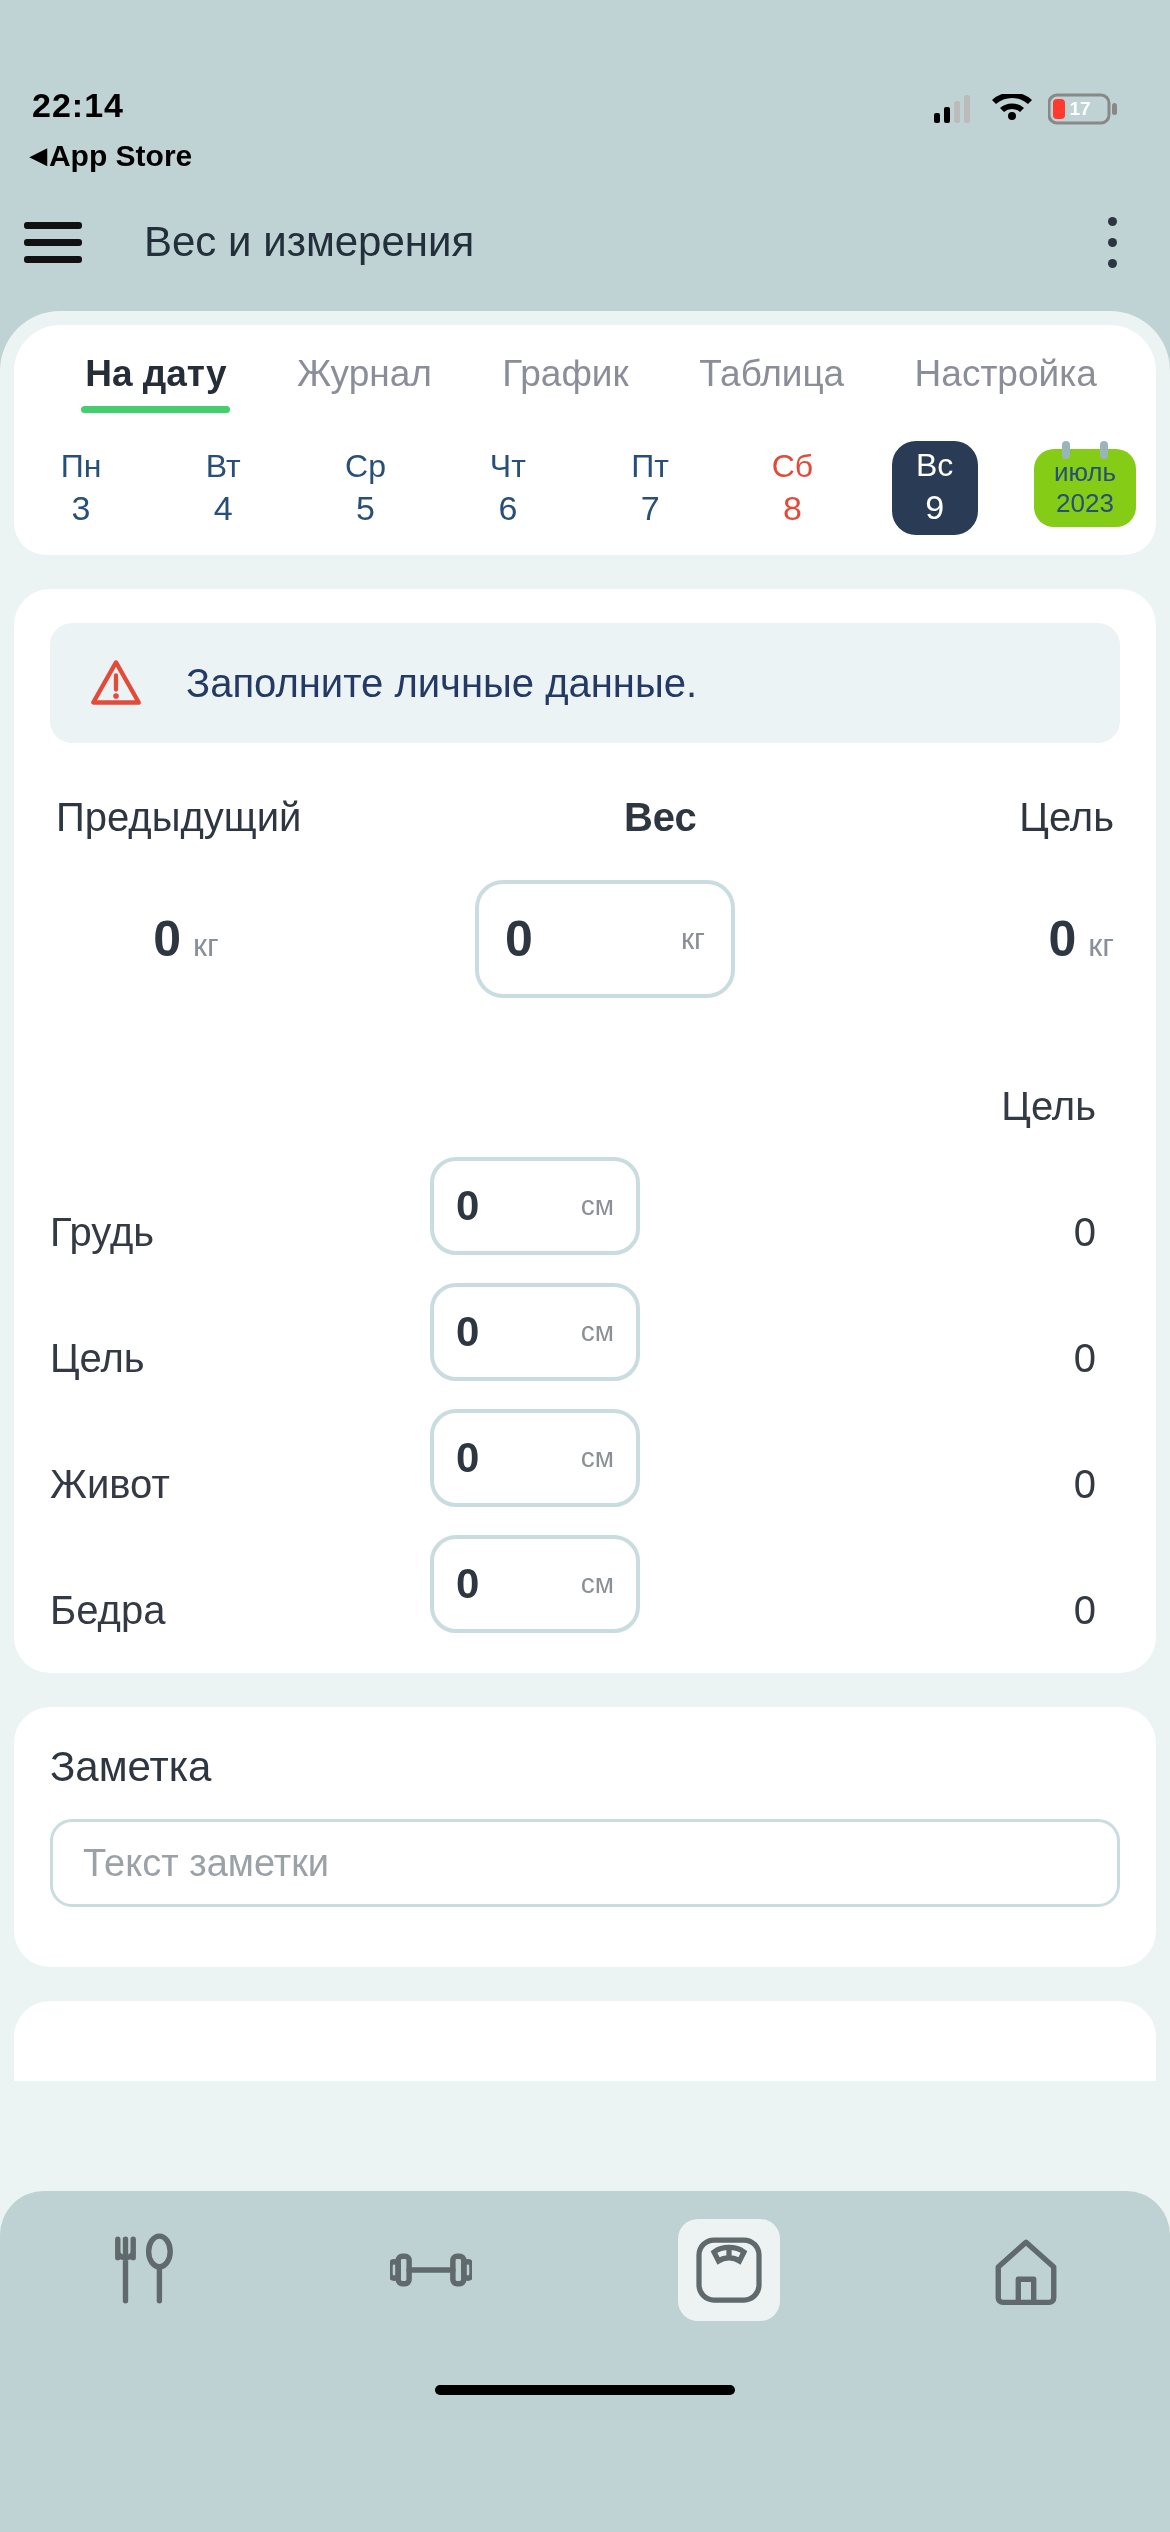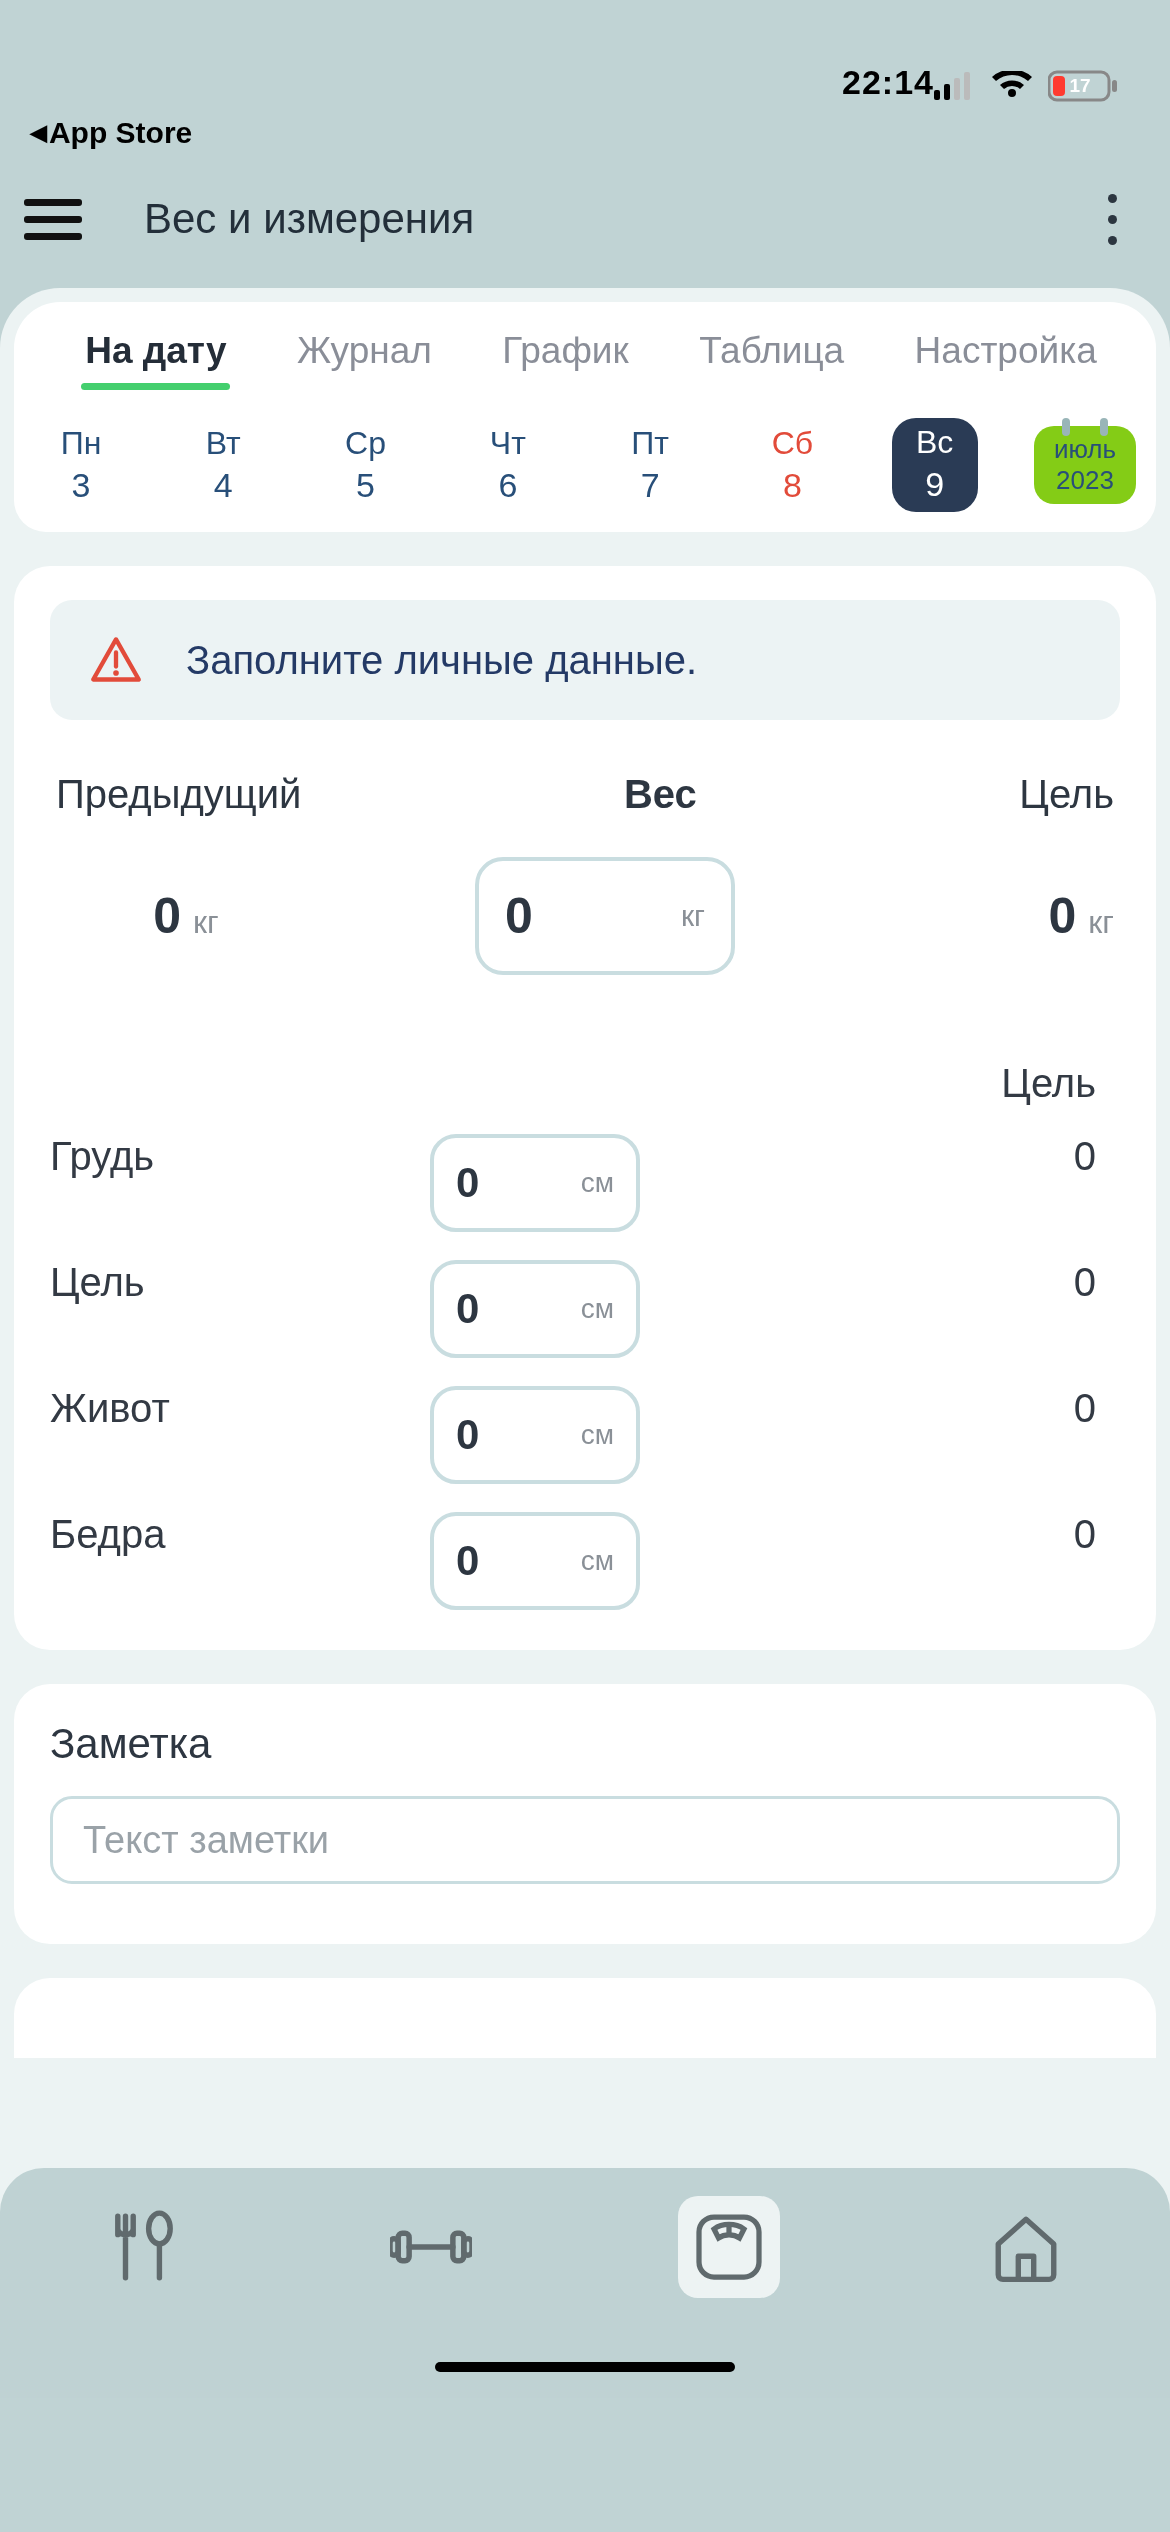--- a/index.html
+++ b/index.html
@@ -1,19 +1,19 @@
 <!DOCTYPE html>
 <html><head>
 <meta charset="utf-8">
 <style>
   * { box-sizing: border-box; margin: 0; padding: 0; font-family: -apple-system, Helvetica, Arial, sans-serif; }
   html, body { width: 1170px; height: 2532px; background: #c0d3d4; overflow: hidden; }
 
   
-  .status-bar { height: 110px; display: flex; justify-content: flex-end; align-items: flex-end; padding: 0 50px 8px 32px; }
+  .status-bar { height: 110px; display: flex; justify-content: space-between; align-items: flex-end; padding: 0 50px 8px 32px; margin-top: 23px; }
   .status-left { font-size: 34px; font-weight: 700; letter-spacing: 1px; }
   .status-right { display: flex; align-items: center; gap: 14px; }
 
   .back-appstore { padding: 6px 30px 18px 30px; font-size: 30px; font-weight: 600; color: #000; display: flex; align-items: center; gap: 2px; }
   .back-appstore .tri { font-size: 22px; }
 
   
   .app-header { display: flex; align-items: center; padding: 16px 24px 34px 24px; gap: 46px; }
   .burger { width: 62px; height: 48px; display: flex; flex-direction: column; justify-content: center; gap: 10px; }
   .burger span { height: 7px; background: #111; border-radius: 3px; width: 58px; }
@@ -58,21 +58,21 @@
   .weight-row-val { display: flex; justify-content: space-between; align-items: center; margin-top: 40px; padding: 0 6px;}
   .wv { display: flex; align-items: baseline; gap: 12px; }
   .wv .n { font-size: 50px; font-weight: 700; color: #2d3641; }
   .wv .u { font-size: 32px; color: #8a9097; }
   .input-box { border: 4px solid #c9dde0; border-radius: 28px; width: 260px; height: 118px; display: flex; align-items: center; justify-content: space-between; padding: 0 26px; }
   .input-box .n { font-size: 50px; font-weight: 700; color: #2d3641; }
   .input-box .u { font-size: 30px; color: #8a9097; }
 
   .goal-header { text-align: right; font-size: 40px; color: #333a44; margin-top: 86px; padding-right: 24px; font-weight: 500;}
 
-  .meas-row { display: flex; align-items: flex-start; margin-top: 28px; }
+  .meas-row { display: flex; align-items: flex-end; margin-top: 28px; }
   .meas-label { width: 380px; font-size: 40px; color: #333a44; }
   .meas-input { border: 4px solid #c9dde0; border-radius: 26px; width: 210px; height: 98px; display: flex; align-items: center; justify-content: space-between; padding: 0 22px; }
   .meas-input .n { font-size: 42px; font-weight: 700; color: #2d3641;}
   .meas-input .u { font-size: 28px; color: #8a9097;}
   .meas-goal { flex: 1; text-align: right; font-size: 40px; color: #333a44; padding-right: 24px;}
 
   
   .note-card { background: #fff; border-radius: 36px; margin-top: 34px; padding: 36px 36px 60px 36px; }
   .note-title { font-size: 42px; color: #2d3641; }
   .note-input { margin-top: 28px; border: 3px solid #c9dde0; border-radius: 22px; height: 88px; padding: 0 30px; display: flex; align-items: center;}

